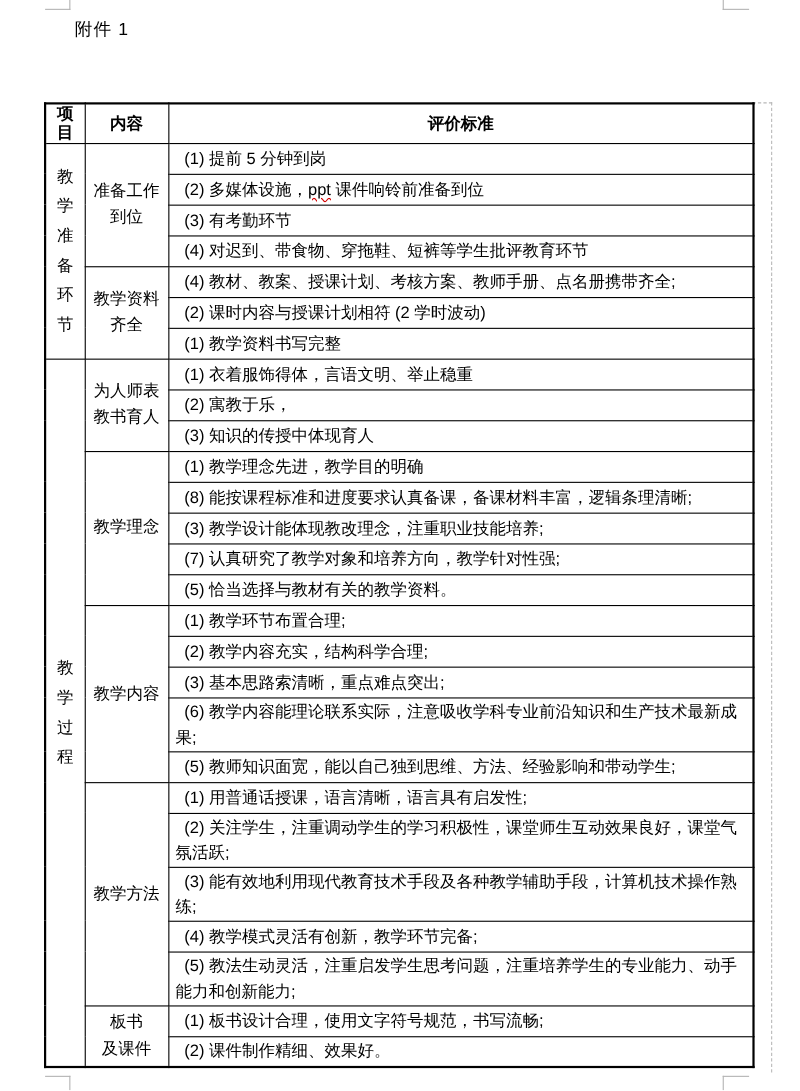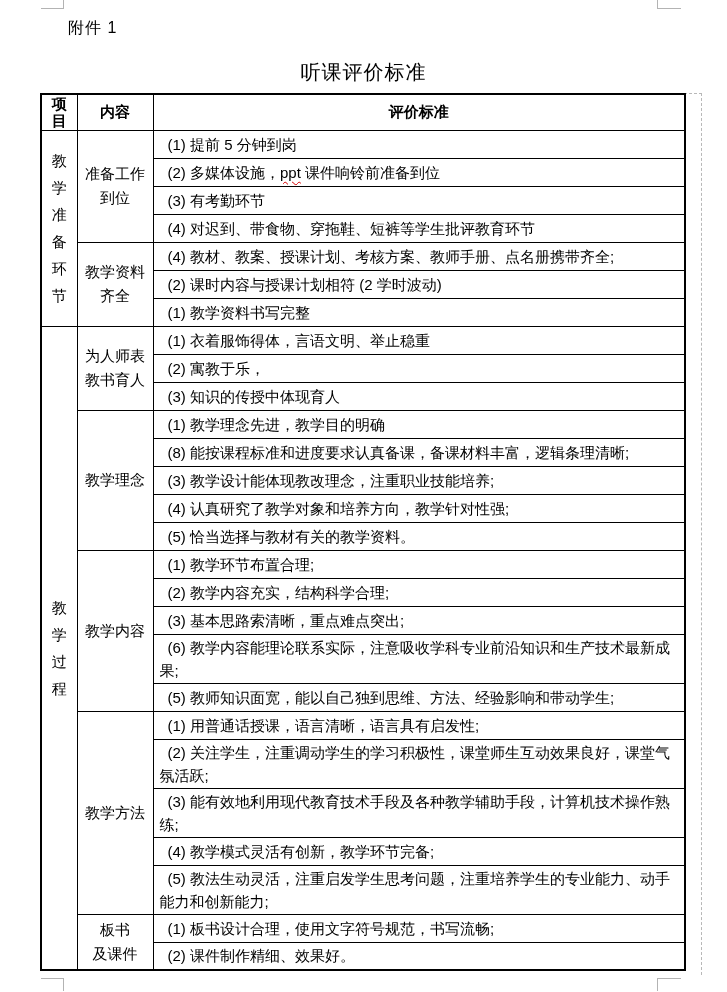--- a/index.html
+++ b/index.html
@@ -80,21 +80,20 @@
 
   <div class="crop crop-tl"></div>
   <div class="crop crop-tr"></div>
   <div class="crop crop-bl"></div>
   <div class="crop crop-br"></div>
 
   <div class="dash-h"></div>
   <div class="dash-v"></div>
 
   <div class="attachment">附件 1</div>
-  <div class="doc-title">听课评价标准</div>
 
   <table class="eval">
     <colgroup>
       <col class="c-item">
       <col class="c-content">
       <col class="c-standard">
     </colgroup>
     <thead>
       <tr>
         <th>
@@ -168,21 +167,21 @@
           </td>
           <td class="standard-cell">(1) 教学理念先进，教学目的明确</td>
         </tr>
         <tr>
           <td class="standard-cell">(8) 能按课程标准和进度要求认真备课，备课材料丰富，逻辑条理清晰;</td>
         </tr>
         <tr>
           <td class="standard-cell">(3) 教学设计能体现教改理念，注重职业技能培养;</td>
         </tr>
         <tr>
-          <td class="standard-cell">(4) 认真研究了教学对象和培养方向，教学针对性强;</td>
+          <td class="standard-cell">(7) 认真研究了教学对象和培养方向，教学针对性强;</td>
         </tr>
         <tr>
           <td class="standard-cell">(5) 恰当选择与教材有关的教学资料。</td>
         </tr>
         <tr>
           <td class="content-cell" rowspan="5">
             <div>教学内容</div>
           </td>
           <td class="standard-cell">(1) 教学环节布置合理;</td>
         </tr>

